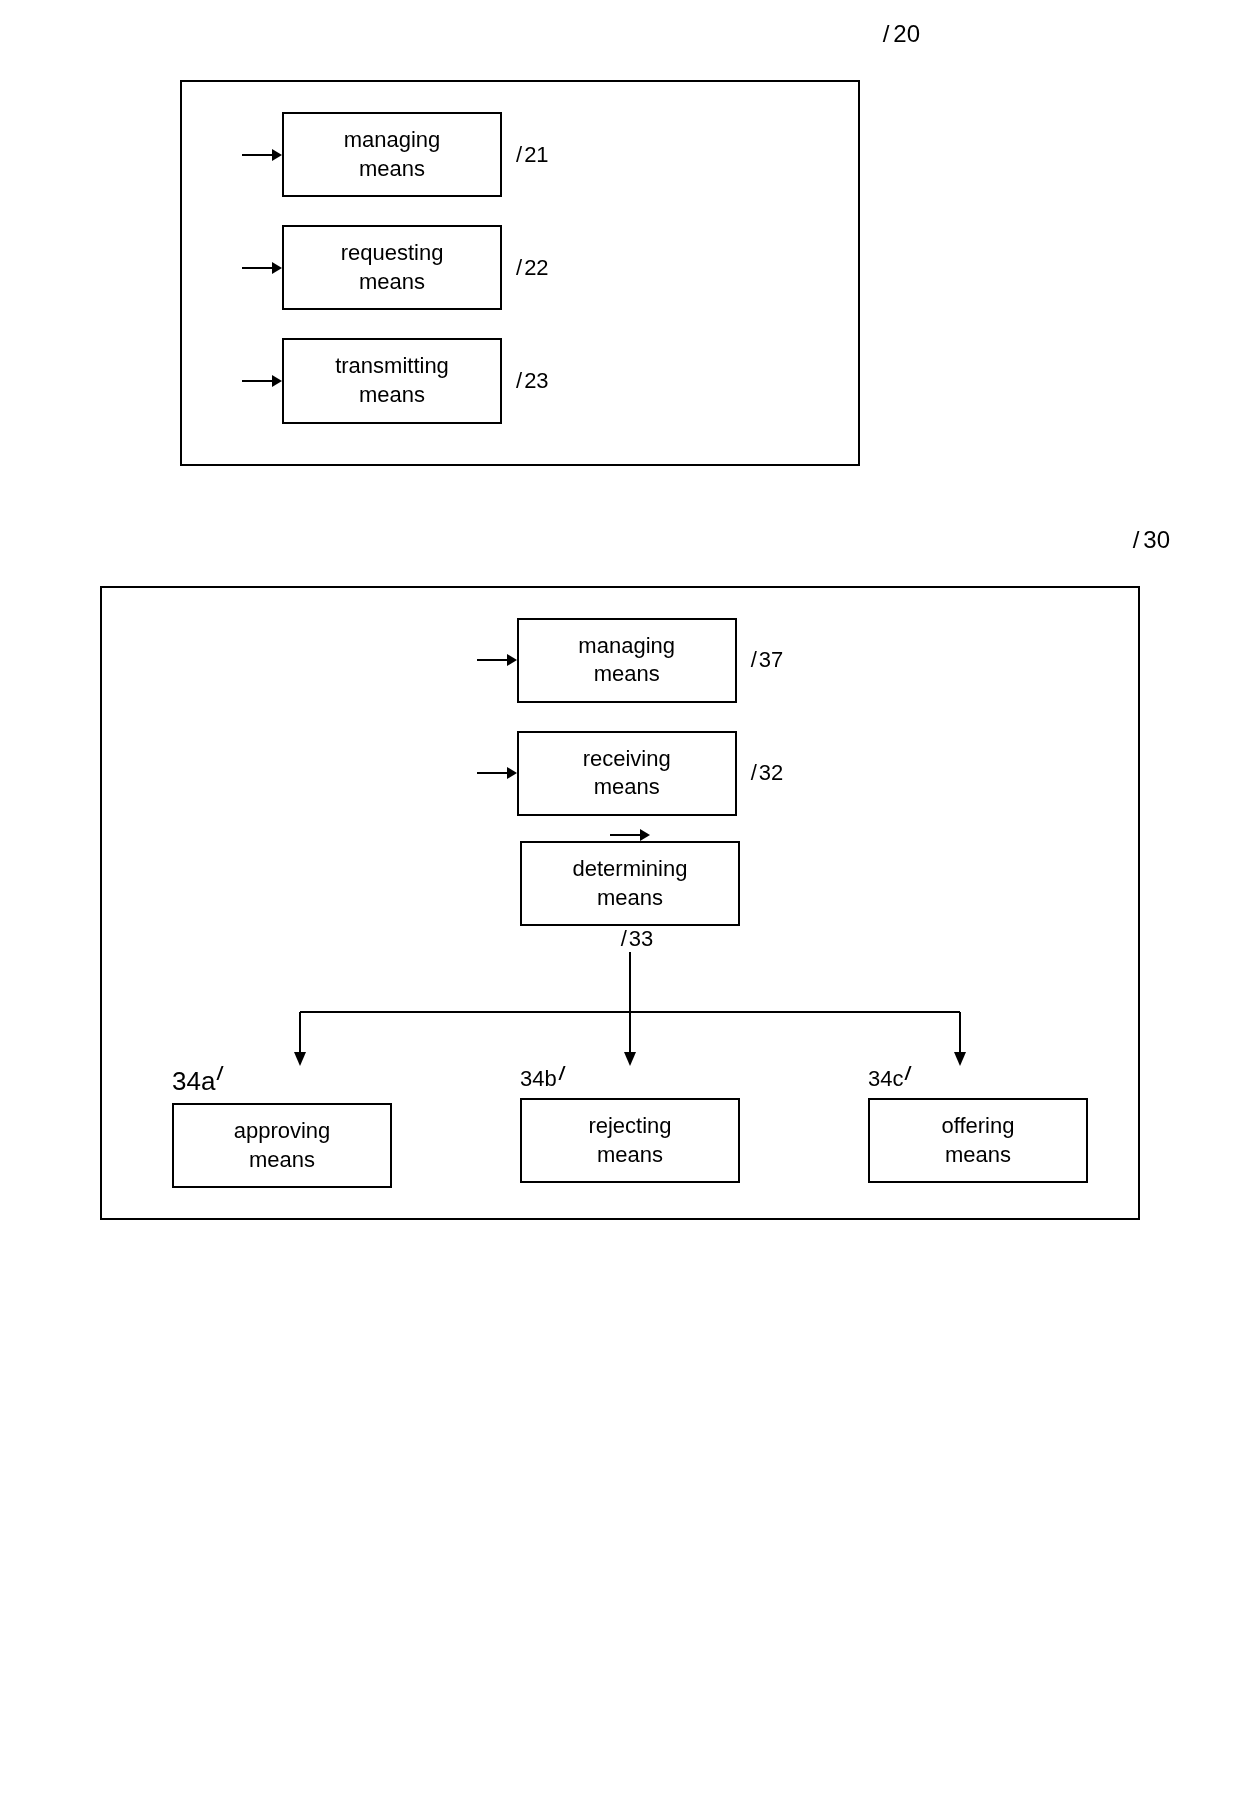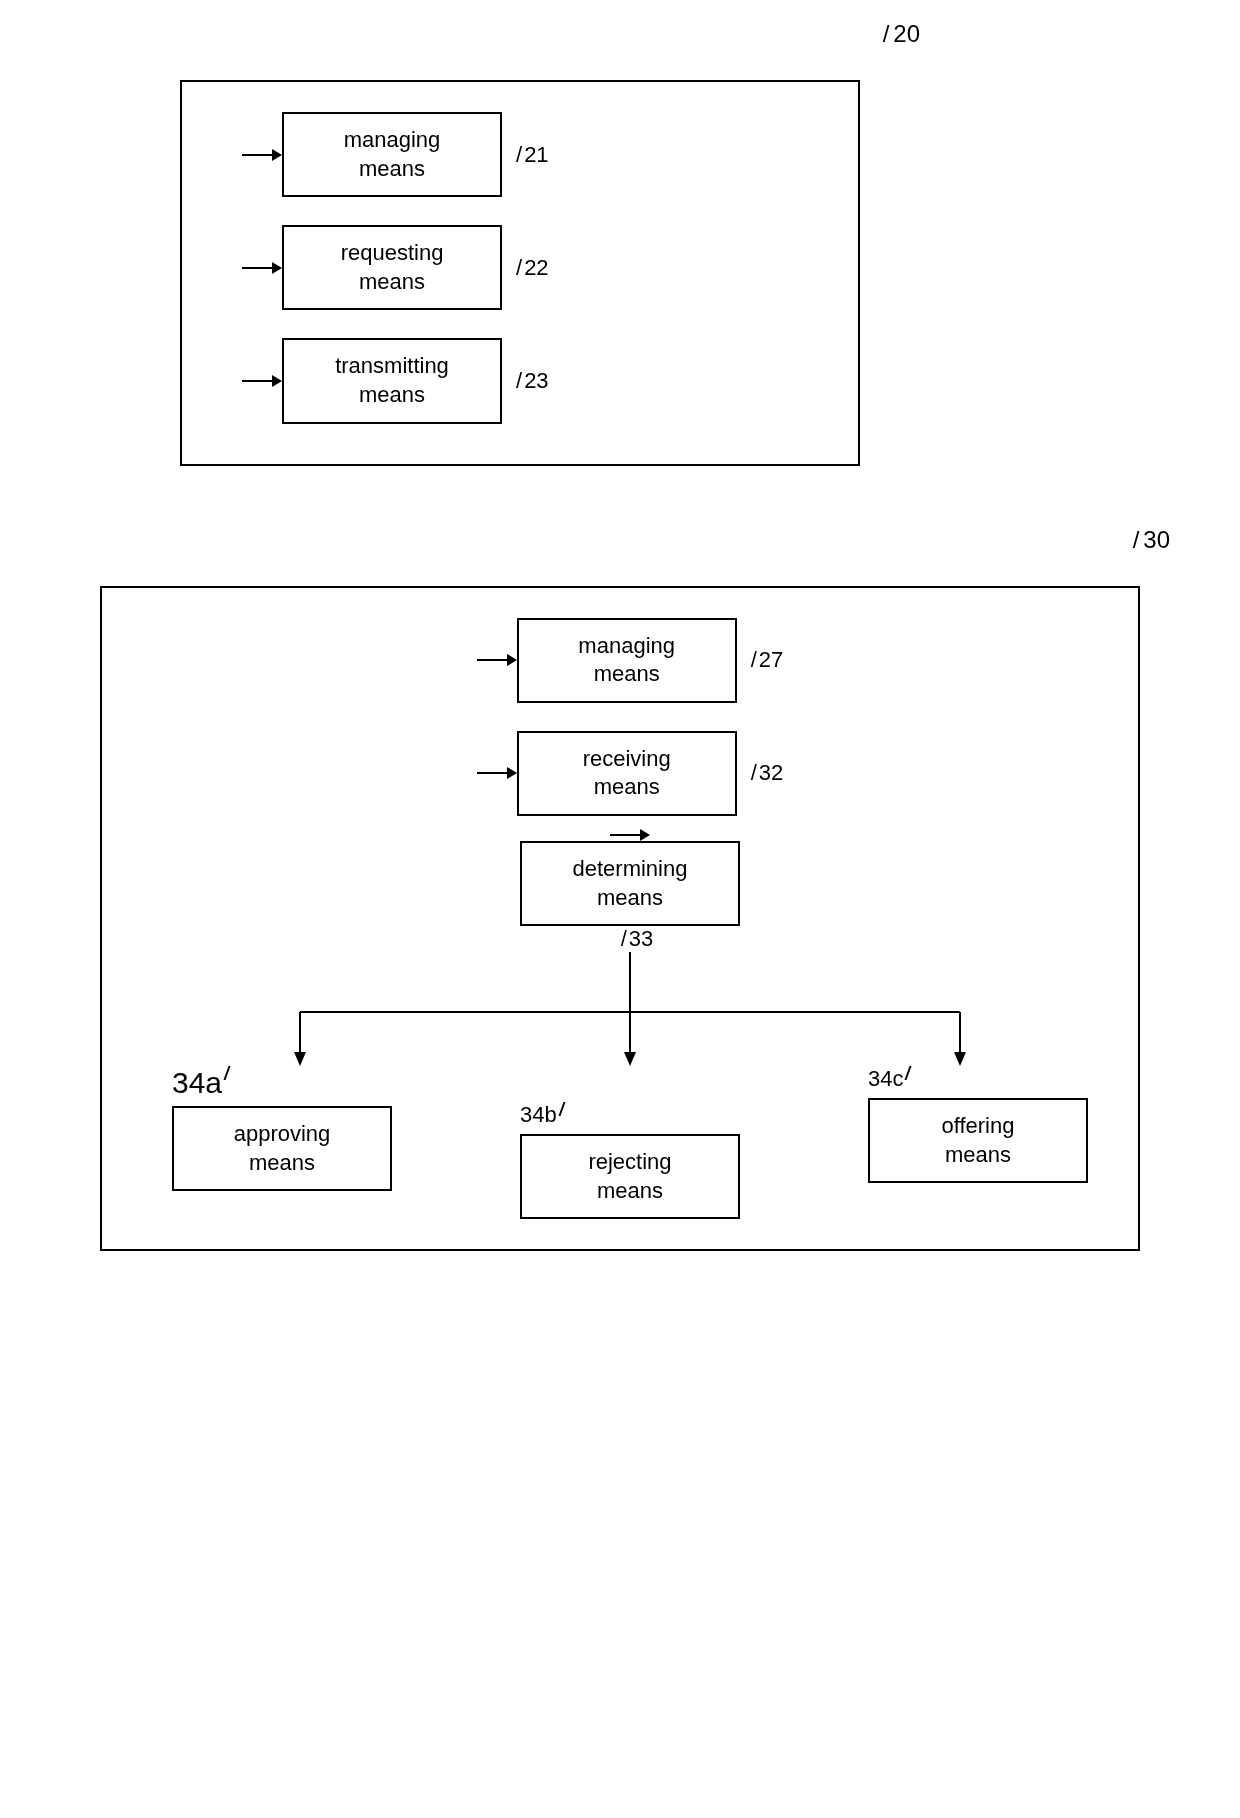--- a/index.html
+++ b/index.html
@@ -194,21 +194,21 @@
         <div class="means-row" style="justify-content:center; margin-bottom:28px;">
           <div class="arrow-in">
             <span class="arrow-line"></span>
             <span class="arrow-head"></span>
           </div>
           <div class="means-box">
             <span style="white-space:pre-line;">managing
 means</span>
           </div>
           <span class="ref-label">
-            <span style="margin-right:2px;">/</span><span>27</span>
+            <span style="margin-right:2px;">/</span><span>37</span>
           </span>
         </div>
 
         <div class="means-row" style="justify-content:center; margin-bottom:13px;">
           <div class="arrow-in">
             <span class="arrow-line"></span>
             <span class="arrow-head"></span>
           </div>
           <div class="means-box">
             <span style="white-space:pre-line;">receiving
@@ -252,31 +252,31 @@
 
           <line x1="780" y1="60" x2="780" y2="100" stroke="#000" stroke-width="2"></line>
 
           <polygon points="774,100 786,100 780,114" fill="#000"></polygon>
         </svg>
       </div>
 
       <div style="display:flex; justify-content:space-between; align-items:flex-start; margin-top:-10px; padding: 0 10px;">
 
         <div style="display:flex; flex-direction:column; align-items:flex-start;">
-          <div style="font-size:30px; margin-bottom:6px; display:flex; align-items:flex-start; gap:4px;justify-content:space-between;">
+          <div style="font-size:26px; margin-bottom:6px; display:flex; align-items:flex-start; gap:4px;justify-content:space-between;">
             <span>34a</span>
             <span style="display:inline-block; width:10px; height:14px; border-left:2px solid #000; transform:skewX(-20deg);"></span>
           </div>
           <div class="means-box">
             <span style="white-space:pre-line;">approving
 means</span>
           </div>
         </div>
 
-        <div style="display:flex; flex-direction:column; align-items:flex-start;margin-top:36px;">
+        <div style="display:flex; flex-direction:column; align-items:flex-start;">
           <div style="font-size:22px; margin-bottom:6px; display:flex; align-items:flex-start; gap:4px;">
             <span>34b</span>
             <span style="display:inline-block; width:10px; height:14px; border-left:2px solid #000; transform:skewX(-20deg);"></span>
           </div>
           <div class="means-box">
             <span style="white-space:pre-line;">rejecting
 means</span>
           </div>
         </div>
 

